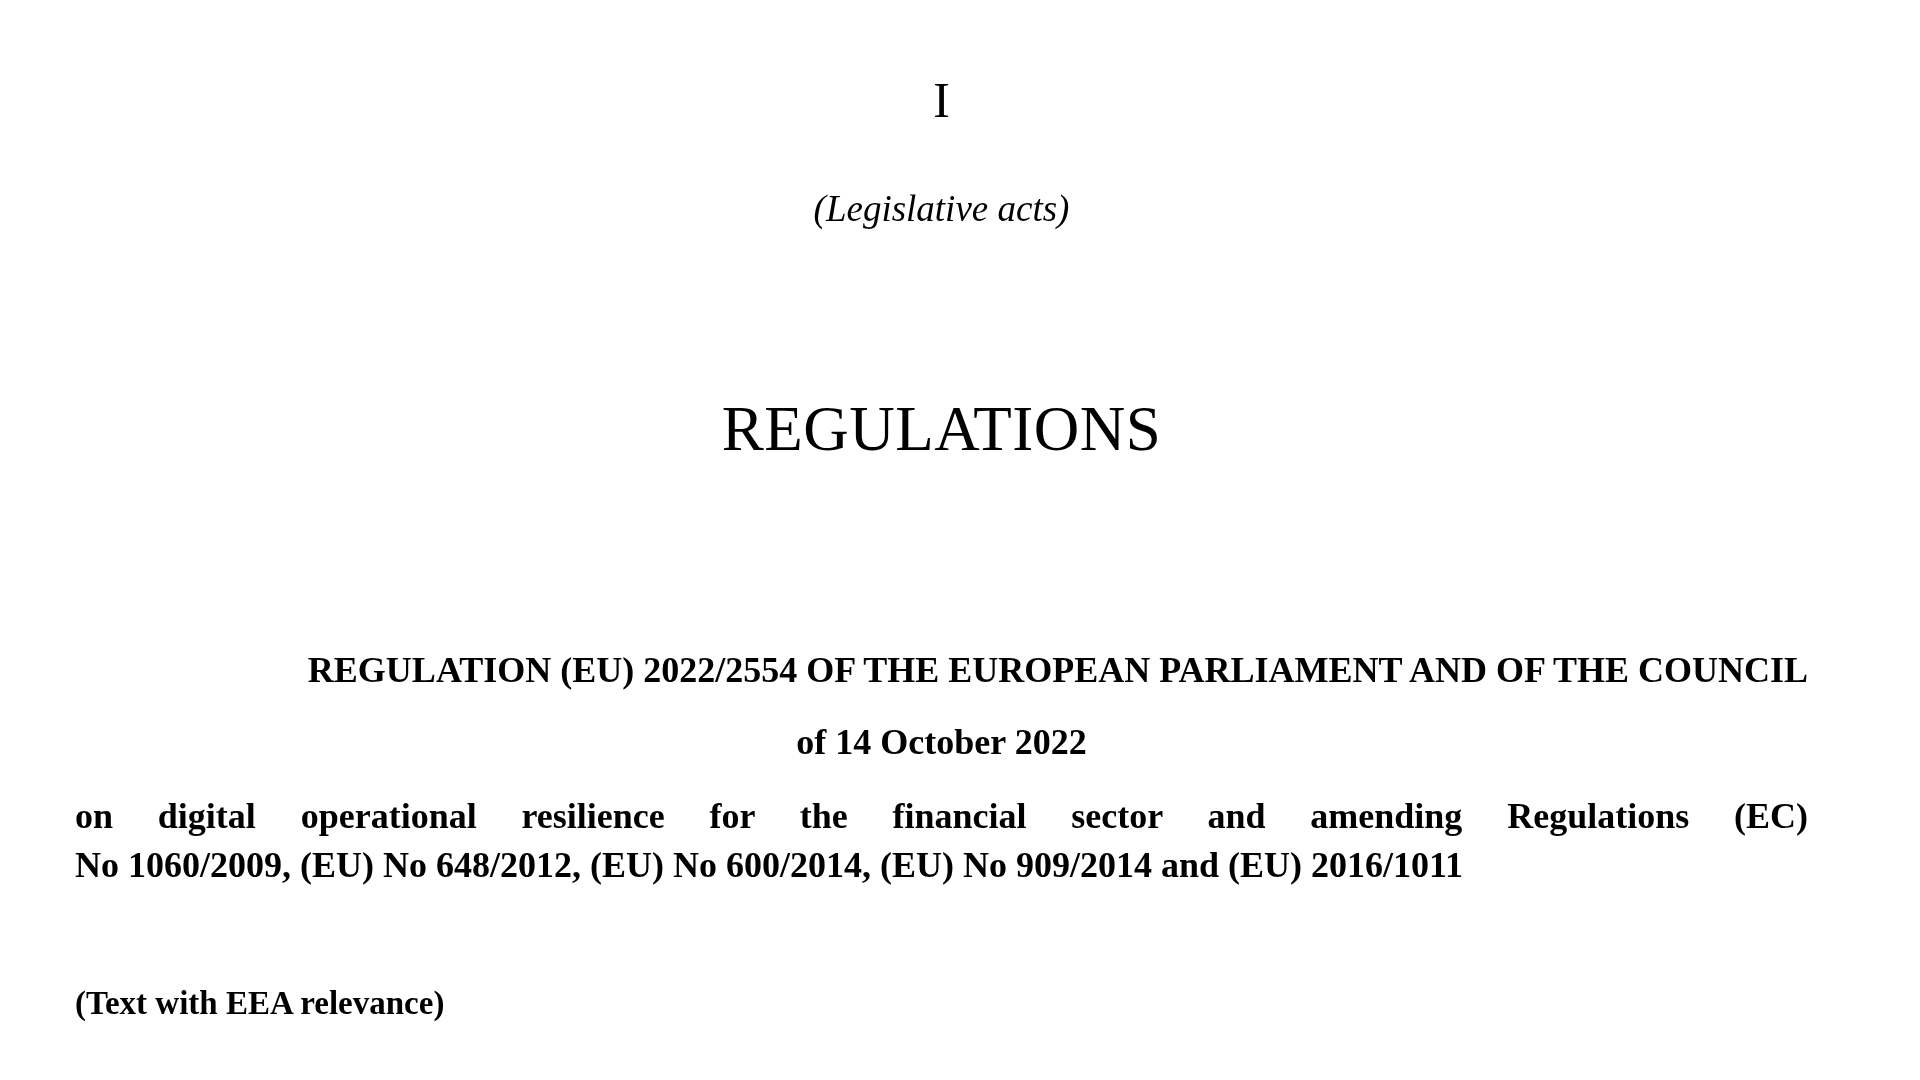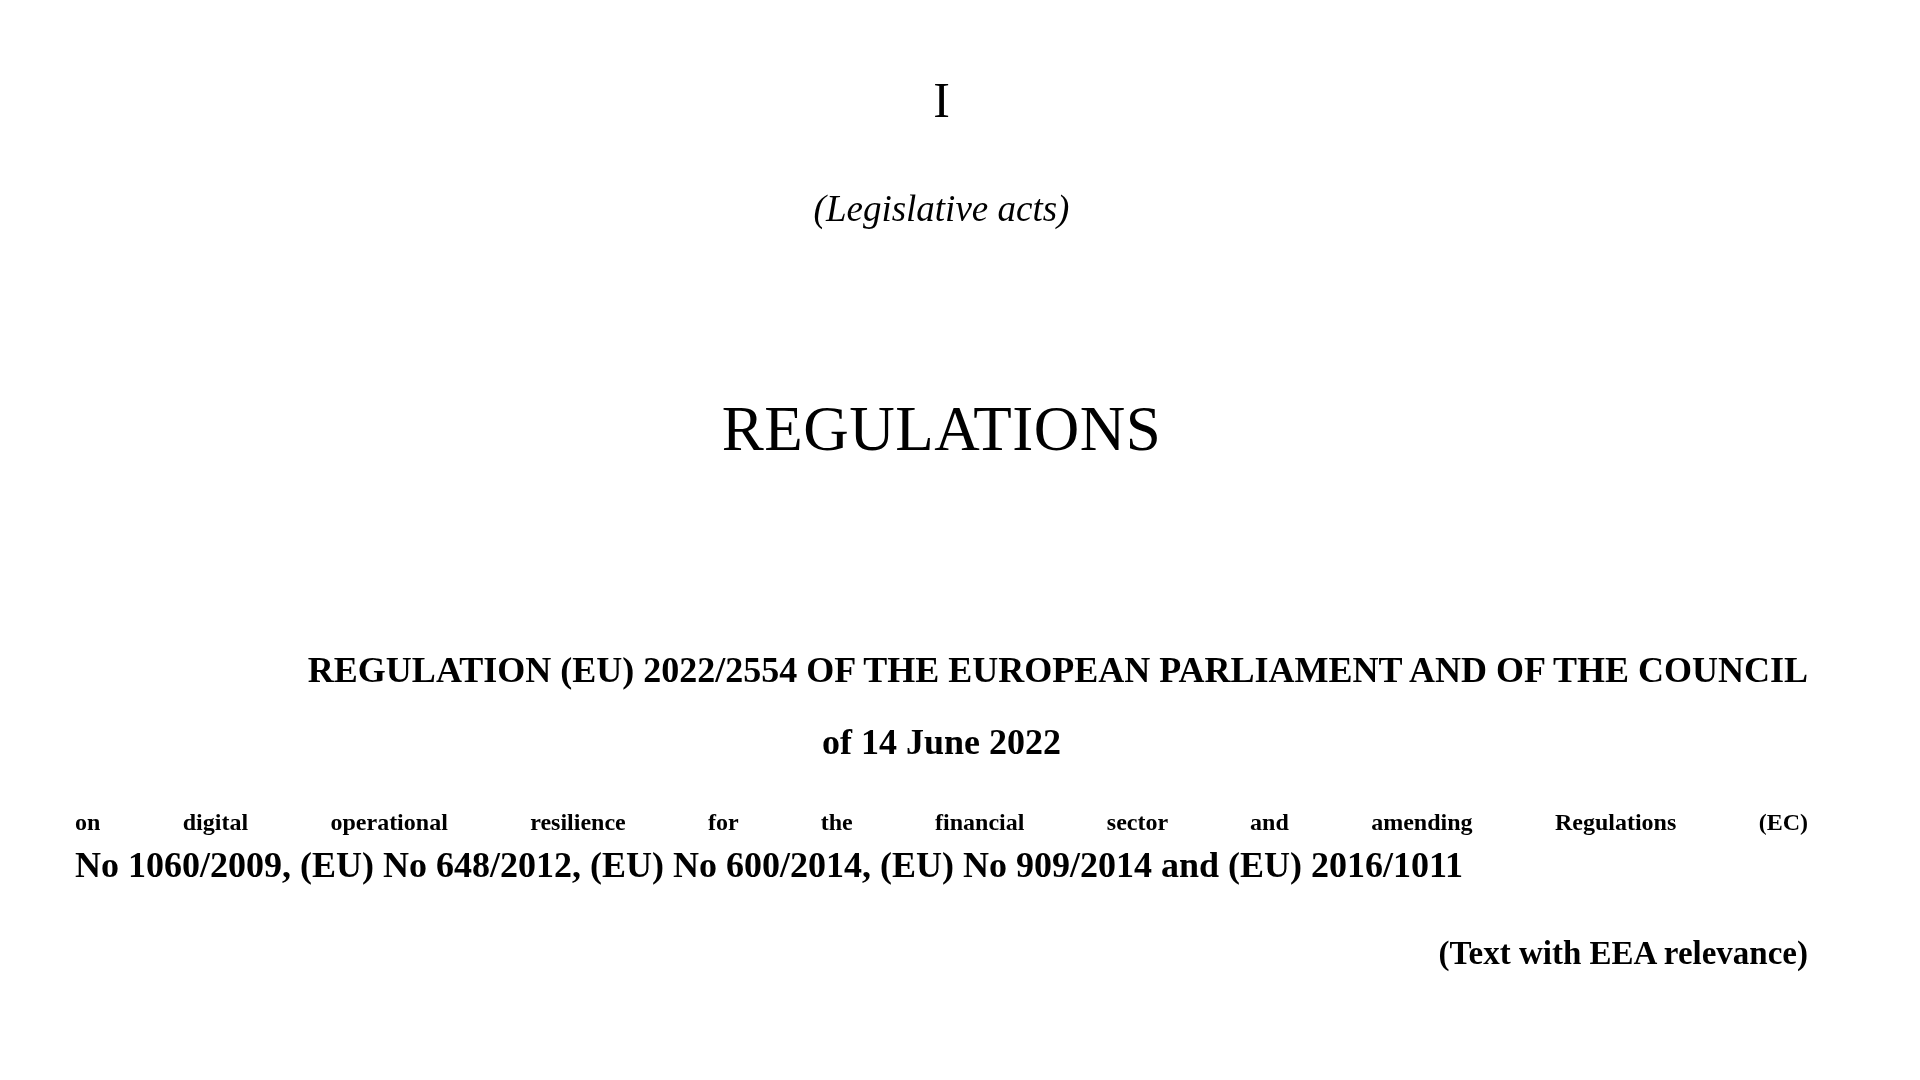--- a/index.html
+++ b/index.html
@@ -57,56 +57,55 @@
     font-weight: 700;
   }
   .act-date {
     top: 724px;
     text-align: center;
     font-size: 36px;
     font-weight: 700;
   }
   .act-subject-line1 {
     top: 798px;
-    font-size: 24px;
+    font-size: 36px;
     font-weight: 700;
     text-align: justify;
     text-align-last: justify;
     text-justify: inter-word;
     white-space: normal;
-    margin-top: 12px;
   }
   .act-subject-line2 {
     top: 847px;
     text-align: left;
     font-size: 36px;
     font-weight: 700;
   }
   .eea-note {
-    top: 937px;
-    text-align: right;
+    top: 987px;
+    text-align: left;
     font-size: 33px;
     font-weight: 700;
   }
 </style>
 </head>
 <body>
 
 <div id="page">
   <div id="content">
 
     <div class="block section-number">I</div>
 
     <div class="block section-heading">REGULATIONS</div>
 
     <div class="block section-subtitle">(Legislative acts)</div>
 
     <div class="block act-title">REGULATION (EU) 2022/2554 OF THE EUROPEAN PARLIAMENT AND OF THE COUNCIL</div>
 
-    <div class="block act-date">of 14 June 2022</div>
+    <div class="block act-date">of 14 October 2022</div>
 
     <div class="block act-subject-line1">on digital operational resilience for the financial sector and amending Regulations (EC)</div>
 
     <div class="block act-subject-line2">No 1060/2009, (EU) No 648/2012, (EU) No 600/2014, (EU) No 909/2014 and (EU) 2016/1011</div>
 
     <div class="block eea-note">(Text with EEA relevance)</div>
 
   </div>
 </div>
 

